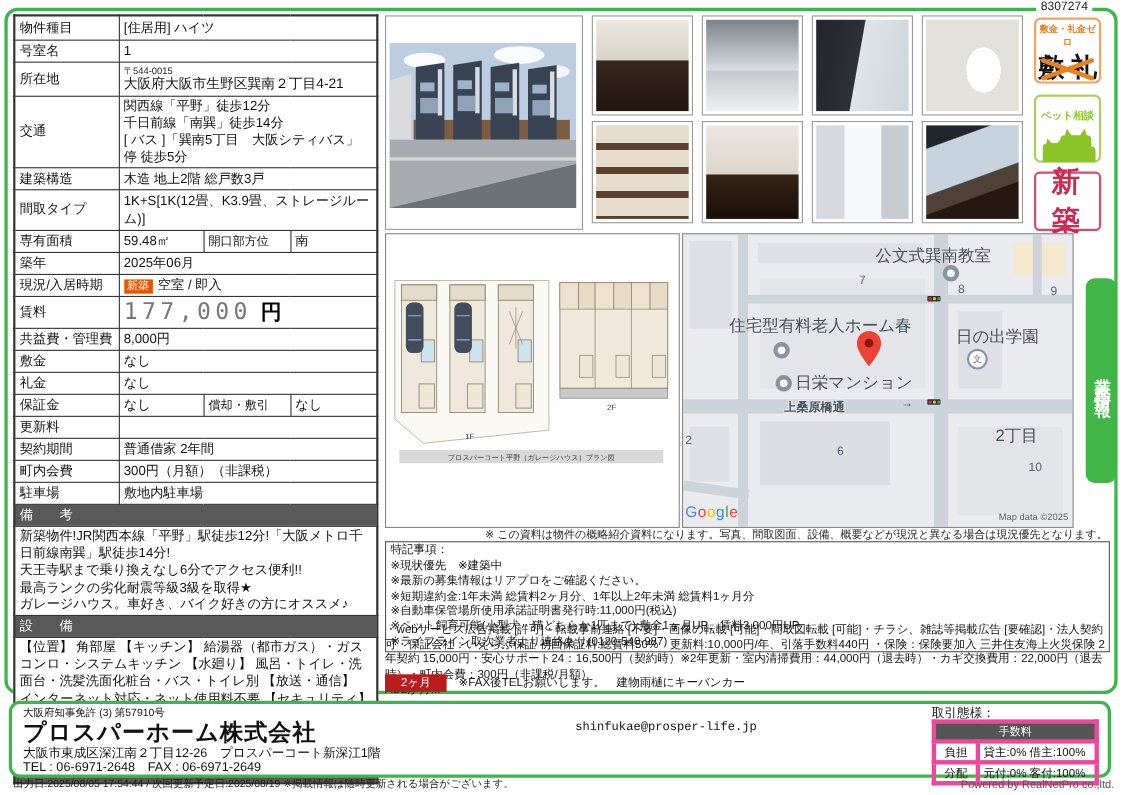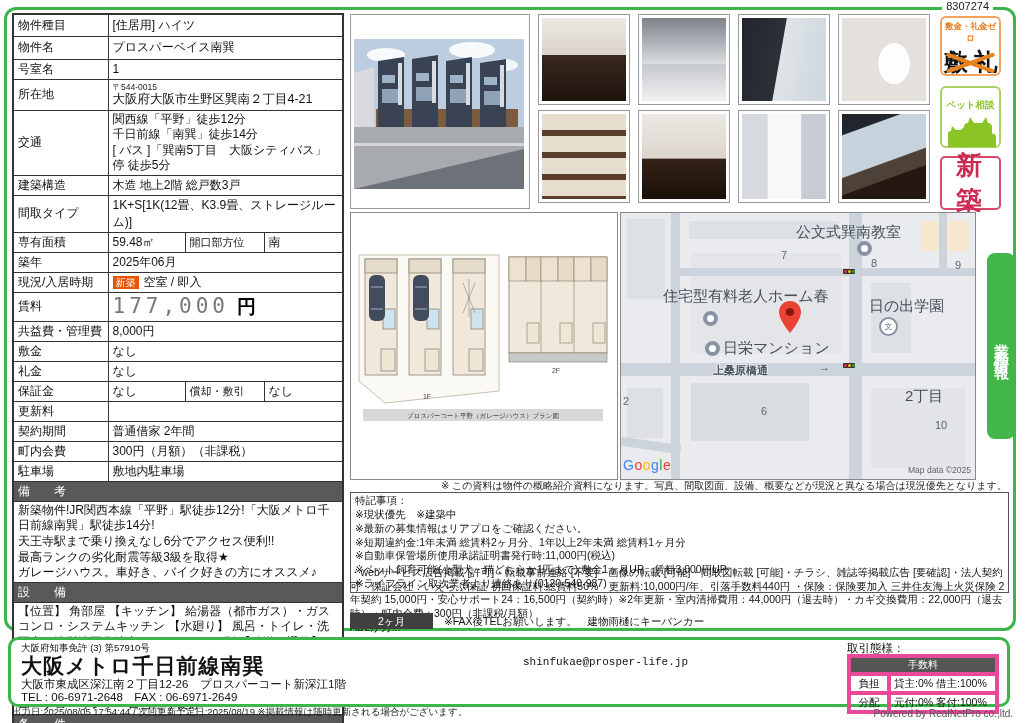--- a/index.html
+++ b/index.html
@@ -90,21 +90,21 @@
             border-radius:8px;display:flex;align-items:center;justify-content:center;cursor:pointer;}
   .side-tab span{writing-mode:vertical-rl;text-orientation:upright;color:#fff;font-size:15px;
             font-weight:bold;letter-spacing:7px;}
 
   
   .disclaimer{position:absolute;left:350px;top:479px;width:657px;text-align:right;font-size:10px;color:#222;}
   .notes-box{position:absolute;left:350px;top:492px;width:649px;border:1px solid #555;
              font-size:10.5px;line-height:1.32;padding:1px 4px;}
   .ad-body{position:absolute;left:350px;top:566px;width:655px;font-size:10.5px;line-height:1.3;}
   .ad-row{position:absolute;left:350px;top:613px;width:655px;height:16px;font-size:10.5px;}
-  .fee-cell{display:inline-block;width:83px;background:#404040;color:#fff;text-align:center;height:16px;line-height:16px;}
+  .fee-cell{display:inline-block;width:56px;background:#b91c1c;color:#fff;text-align:center;height:16px;line-height:16px;}
   .ad-note{margin-left:8px;}
 
   
   .footer-box{position:absolute;left:8px;top:637px;width:996px;height:64px;border:3px solid #3cb54a;
               border-radius:10px;background:#fff;}
   .license{position:absolute;left:10px;top:2px;font-size:9.5px;}
   .company{position:absolute;left:10px;top:12px;font-size:21px;font-weight:bold;letter-spacing:1px;}
   .f-addr{position:absolute;left:10px;top:37px;font-size:11.5px;}
   .f-tel{position:absolute;left:10px;top:50px;font-size:11.5px;}
   .email{position:absolute;left:512px;top:16px;font-size:11px;font-family:"Liberation Mono","DejaVu Sans Mono",monospace;}
@@ -129,24 +129,20 @@
     <colgroup>
         <col style="width:95px">
         <col style="width:77px">
         <col style="width:79px">
         <col style="width:79px">
       </colgroup>
     <tbody>
         <tr class="h24">
           <th>物件種目</th>
         <td colspan="3" class="v-type">[住居用] ハイツ</td>
-        </tr>
-    <tr class="h25">
-          <th>物件名</th>
-        <td colspan="3" class="v-name">プロスパーベイス南巽</td>
         </tr>
     <tr class="h18">
           <th>号室名</th>
         <td colspan="3">1</td>
         </tr>
     <tr class="h33">
           <th>所在地</th>
         <td colspan="3">
           <div class="postal">〒544-0015</div>
           <div class="addr">大阪府大阪市生野区巽南２丁目4-21</div>
@@ -455,21 +451,21 @@
   <div class="ad-body preline">・webサービス広告掲載 [許可]・転載事前連絡 [不要]・画像の転載 [可能]・間取図転載 [可能]・チラシ、雑誌等掲載広告 [要確認]・法人契約可・保証会社：いえらぶ保証 初回保証料:総賃料50%　更新料:10,000円/年、引落手数料440円 ・保険：保険要加入 三井住友海上火災保険 2年契約 15,000円・安心サポート24：16,500円（契約時）※2年更新・室内清掃費用：44,000円（退去時）・カギ交換費用：22,000円（退去時）・町内会費：300円（非課税/月額）
 AD2か月!!!</div>
 
   <div class="ad-row">
     <span class="fee-cell">2ヶ月</span>
     <span class="ad-note">※FAX後TELお願いします。　建物雨樋にキーバンカー</span>
   </div>
 
   <div class="footer-box">
     <div class="license">大阪府知事免許 (3) 第57910号</div>
-    <div class="company">大阪メトロ千日前線南巽</div>
+    <div class="company">プロスパーホーム株式会社</div>
     <div class="f-addr">大阪市東成区深江南２丁目12-26　プロスパーコート新深江1階</div>
     <div class="f-tel">TEL : 06-6971-2648　FAX : 06-6971-2649</div>
     <div class="email">shinfukae@prosper-life.jp</div>
     <div class="deal-label">取引態様：</div>
     <table class="fee">
       <tbody>
           <tr>
             <td class="fh" colspan="2">手数料</td>
           </tr>
       <tr>

